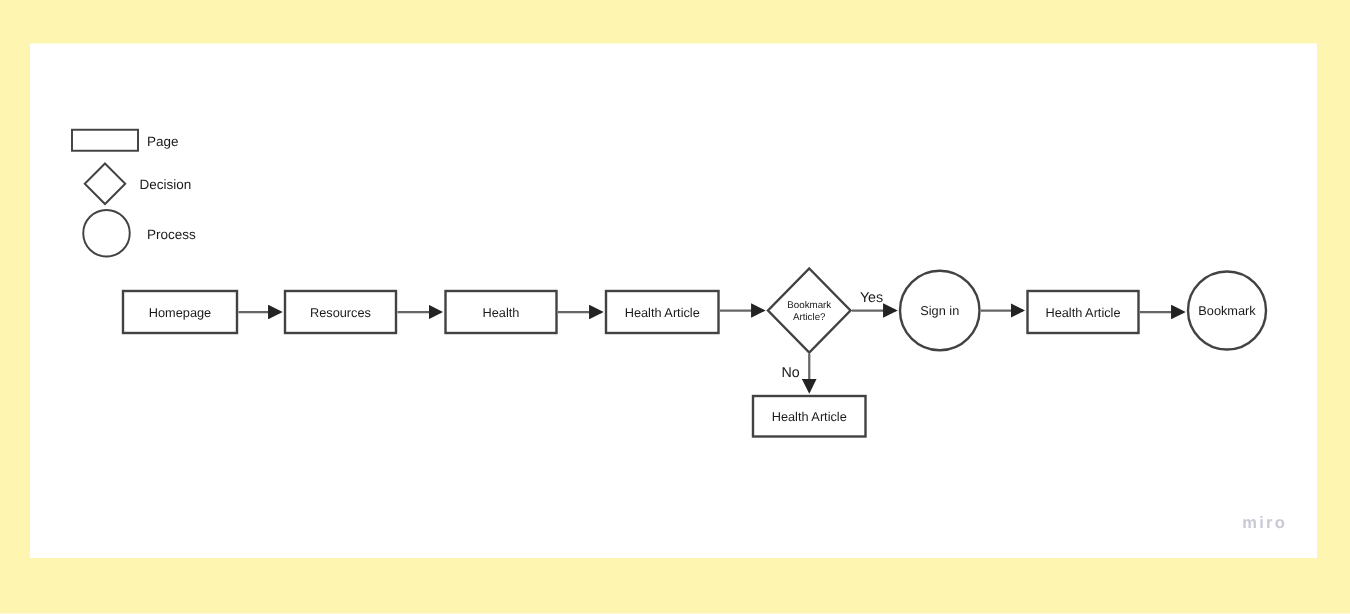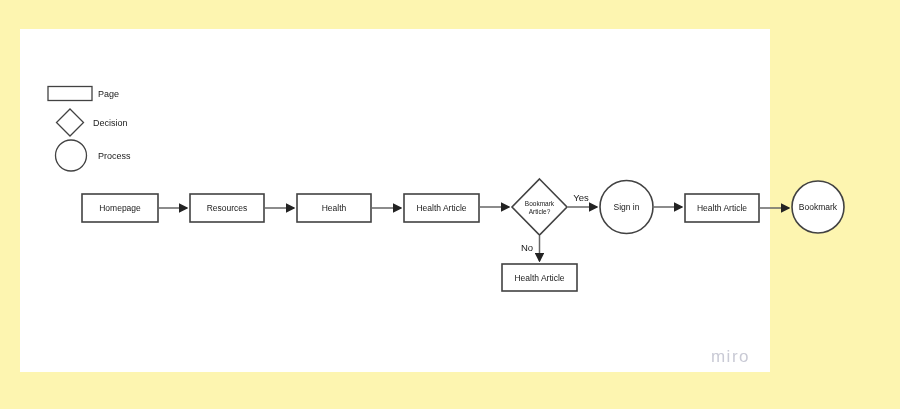--- a/index.html
+++ b/index.html
@@ -5,40 +5,40 @@
   * { margin: 0; padding: 0; box-sizing: border-box; }
   html, body {
     width: 900px; height: 409px;
     font-family: "Liberation Sans", sans-serif;
     overflow: hidden;
   }
   body { background: #FDF5B0; position: relative; }
   .canvas {
     position: absolute;
     left: 20px; top: 29px;
-    width: 750px; height: 343px;
+    width: 858px; height: 343px;
     background: #FFFFFF;
   }
   svg { display: block; }
   svg text {
     fill: #1A1A1A;
     font-family: "Liberation Sans", sans-serif;
   }
   .node-label { font-size: 8.5px; }
   .diamond-label { font-size: 6.5px; }
   .legend-label { font-size: 9px; }
   .edge-label { font-size: 9.5px; }
   .shape { fill: #FFFFFF; stroke: #424242; stroke-width: 1.6; }
   .connector { stroke: #666666; stroke-width: 1.5; fill: none; }
   .watermark {
     position: absolute;
-    right: 20px; bottom: 5px;
+    right: 20px; bottom: 17px;
     color: #C9CAD5;
-    font-size: 17px;
-    font-weight: 400;
+    font-size: 11px;
+    font-weight: 700;
     letter-spacing: 1.5px;
   }
 </style>
 </head>
 <body>
 
 <div class="canvas">
   <svg width="858" height="343" viewBox="0 0 858 343">
     <defs>
       <marker id="arrow" viewBox="0 0 10 10" refX="8.5" refY="5" markerWidth="6.5" markerHeight="6.5" orient="auto-start-reverse">

